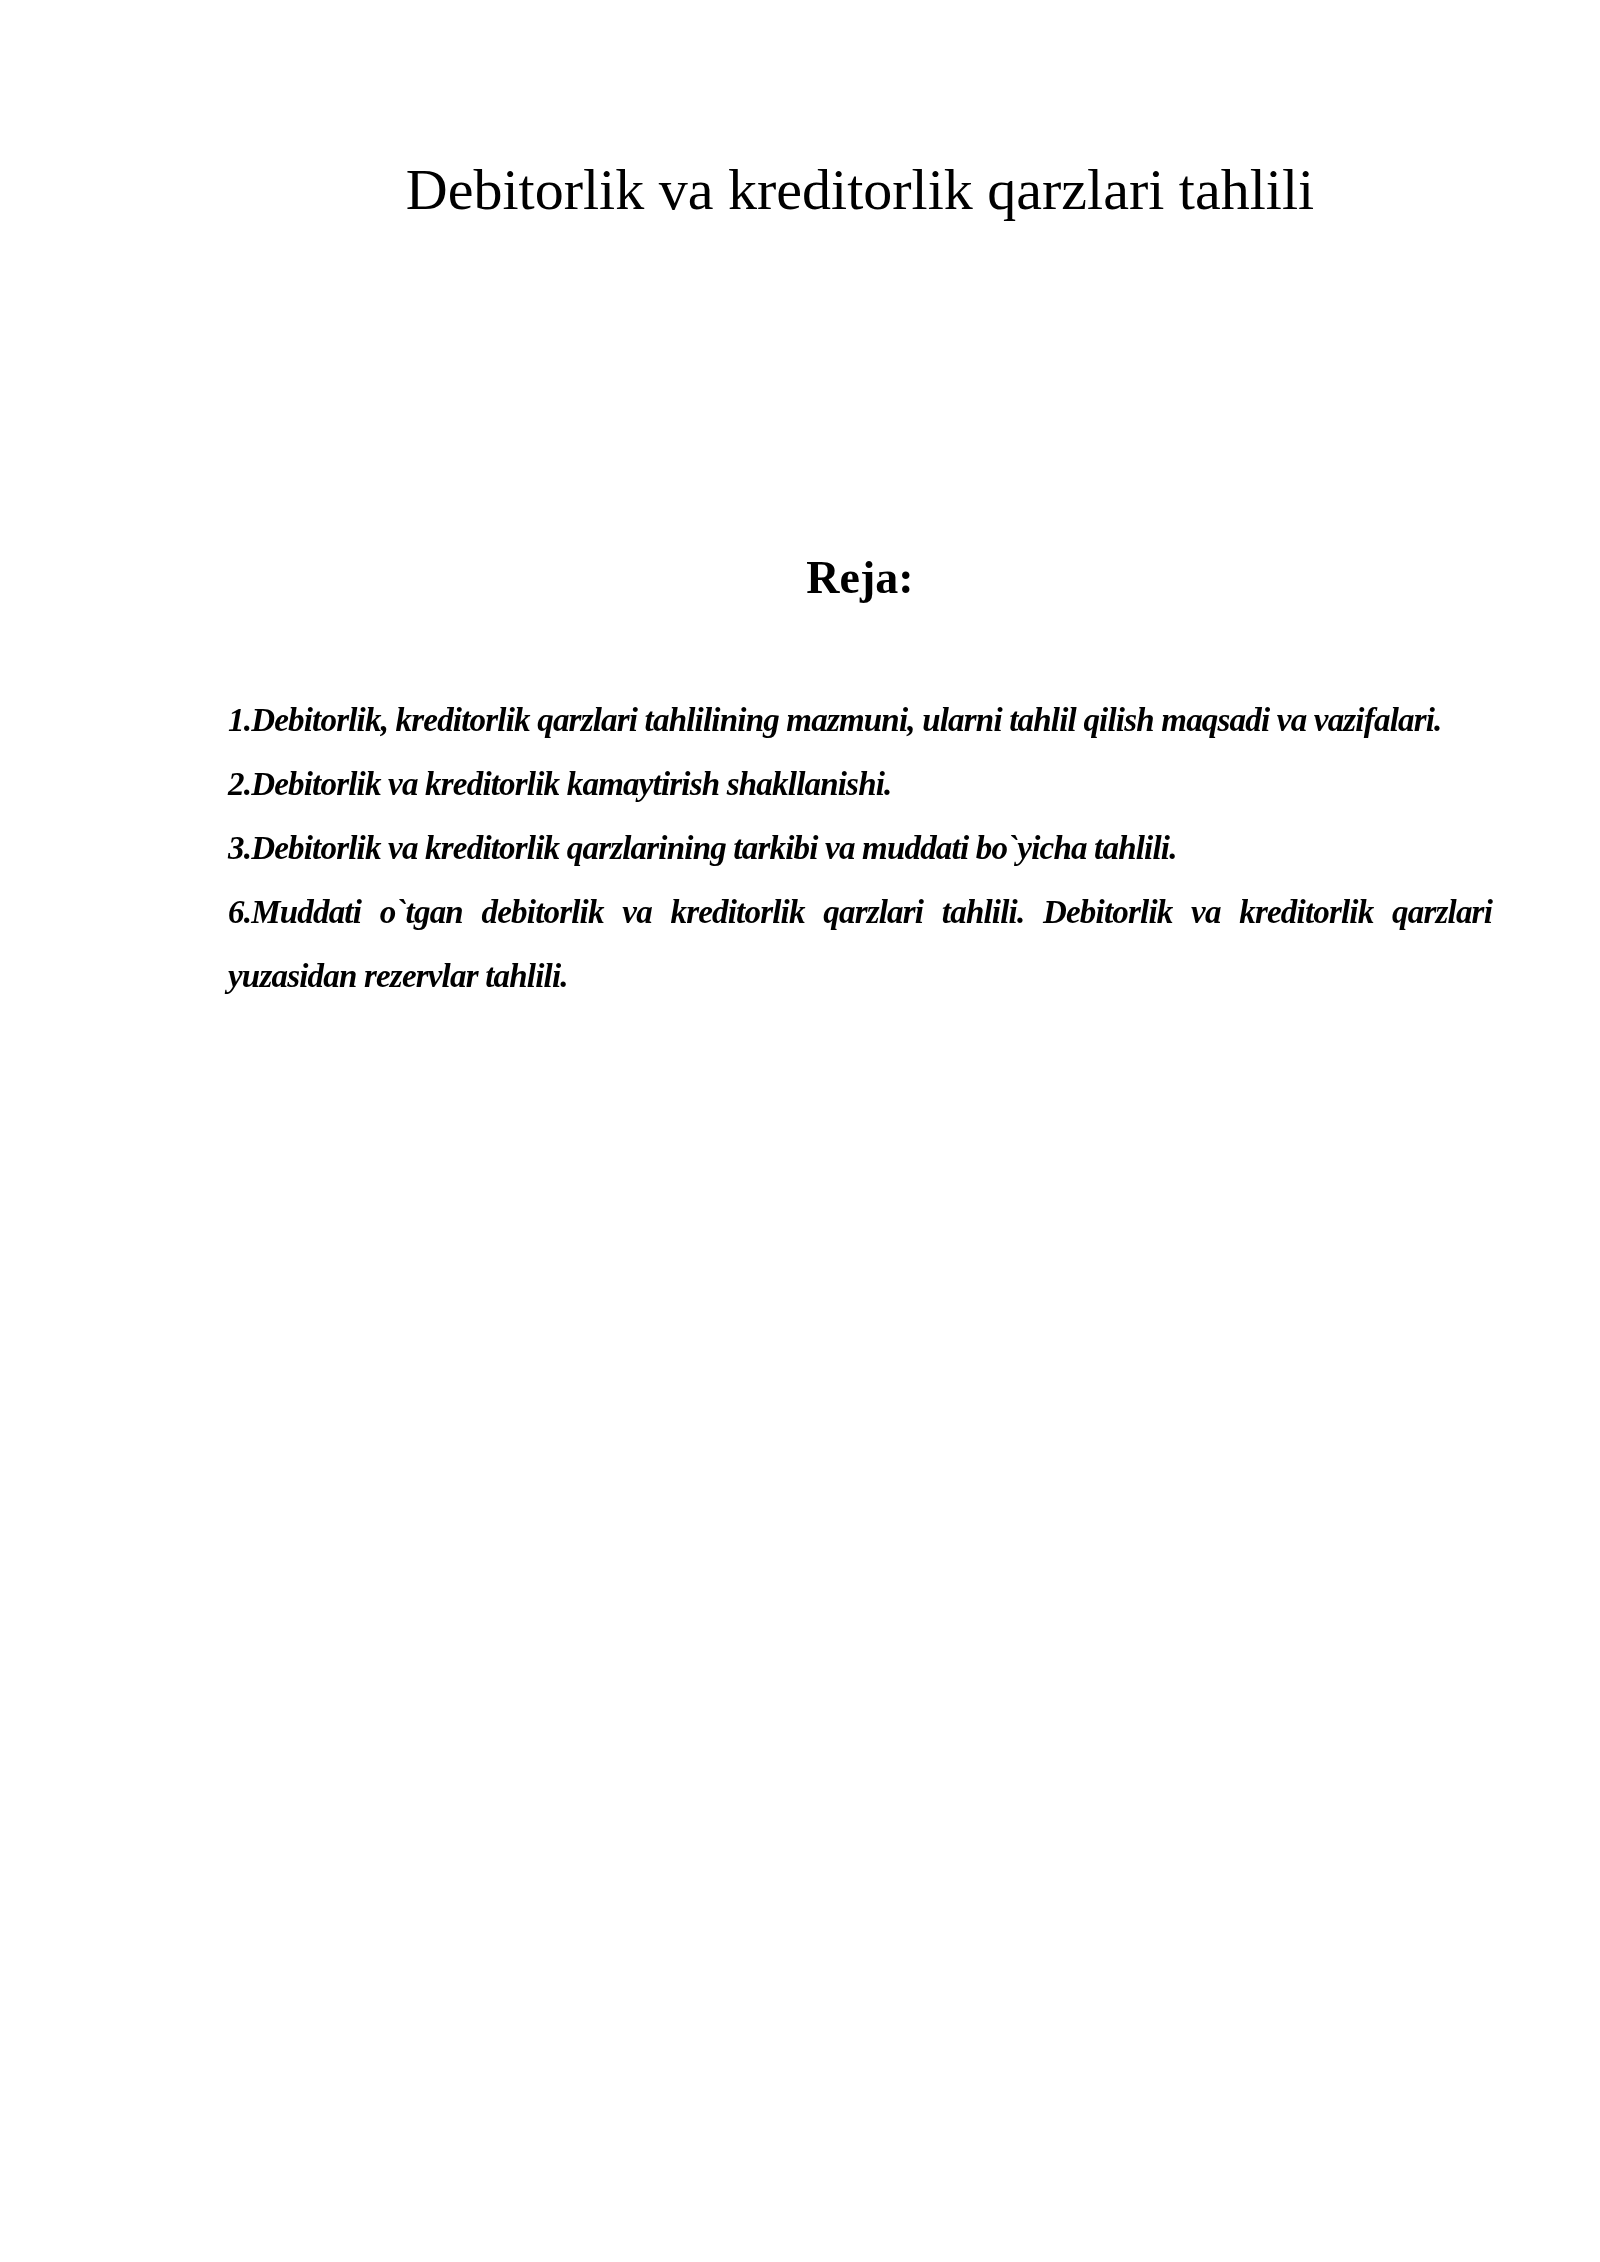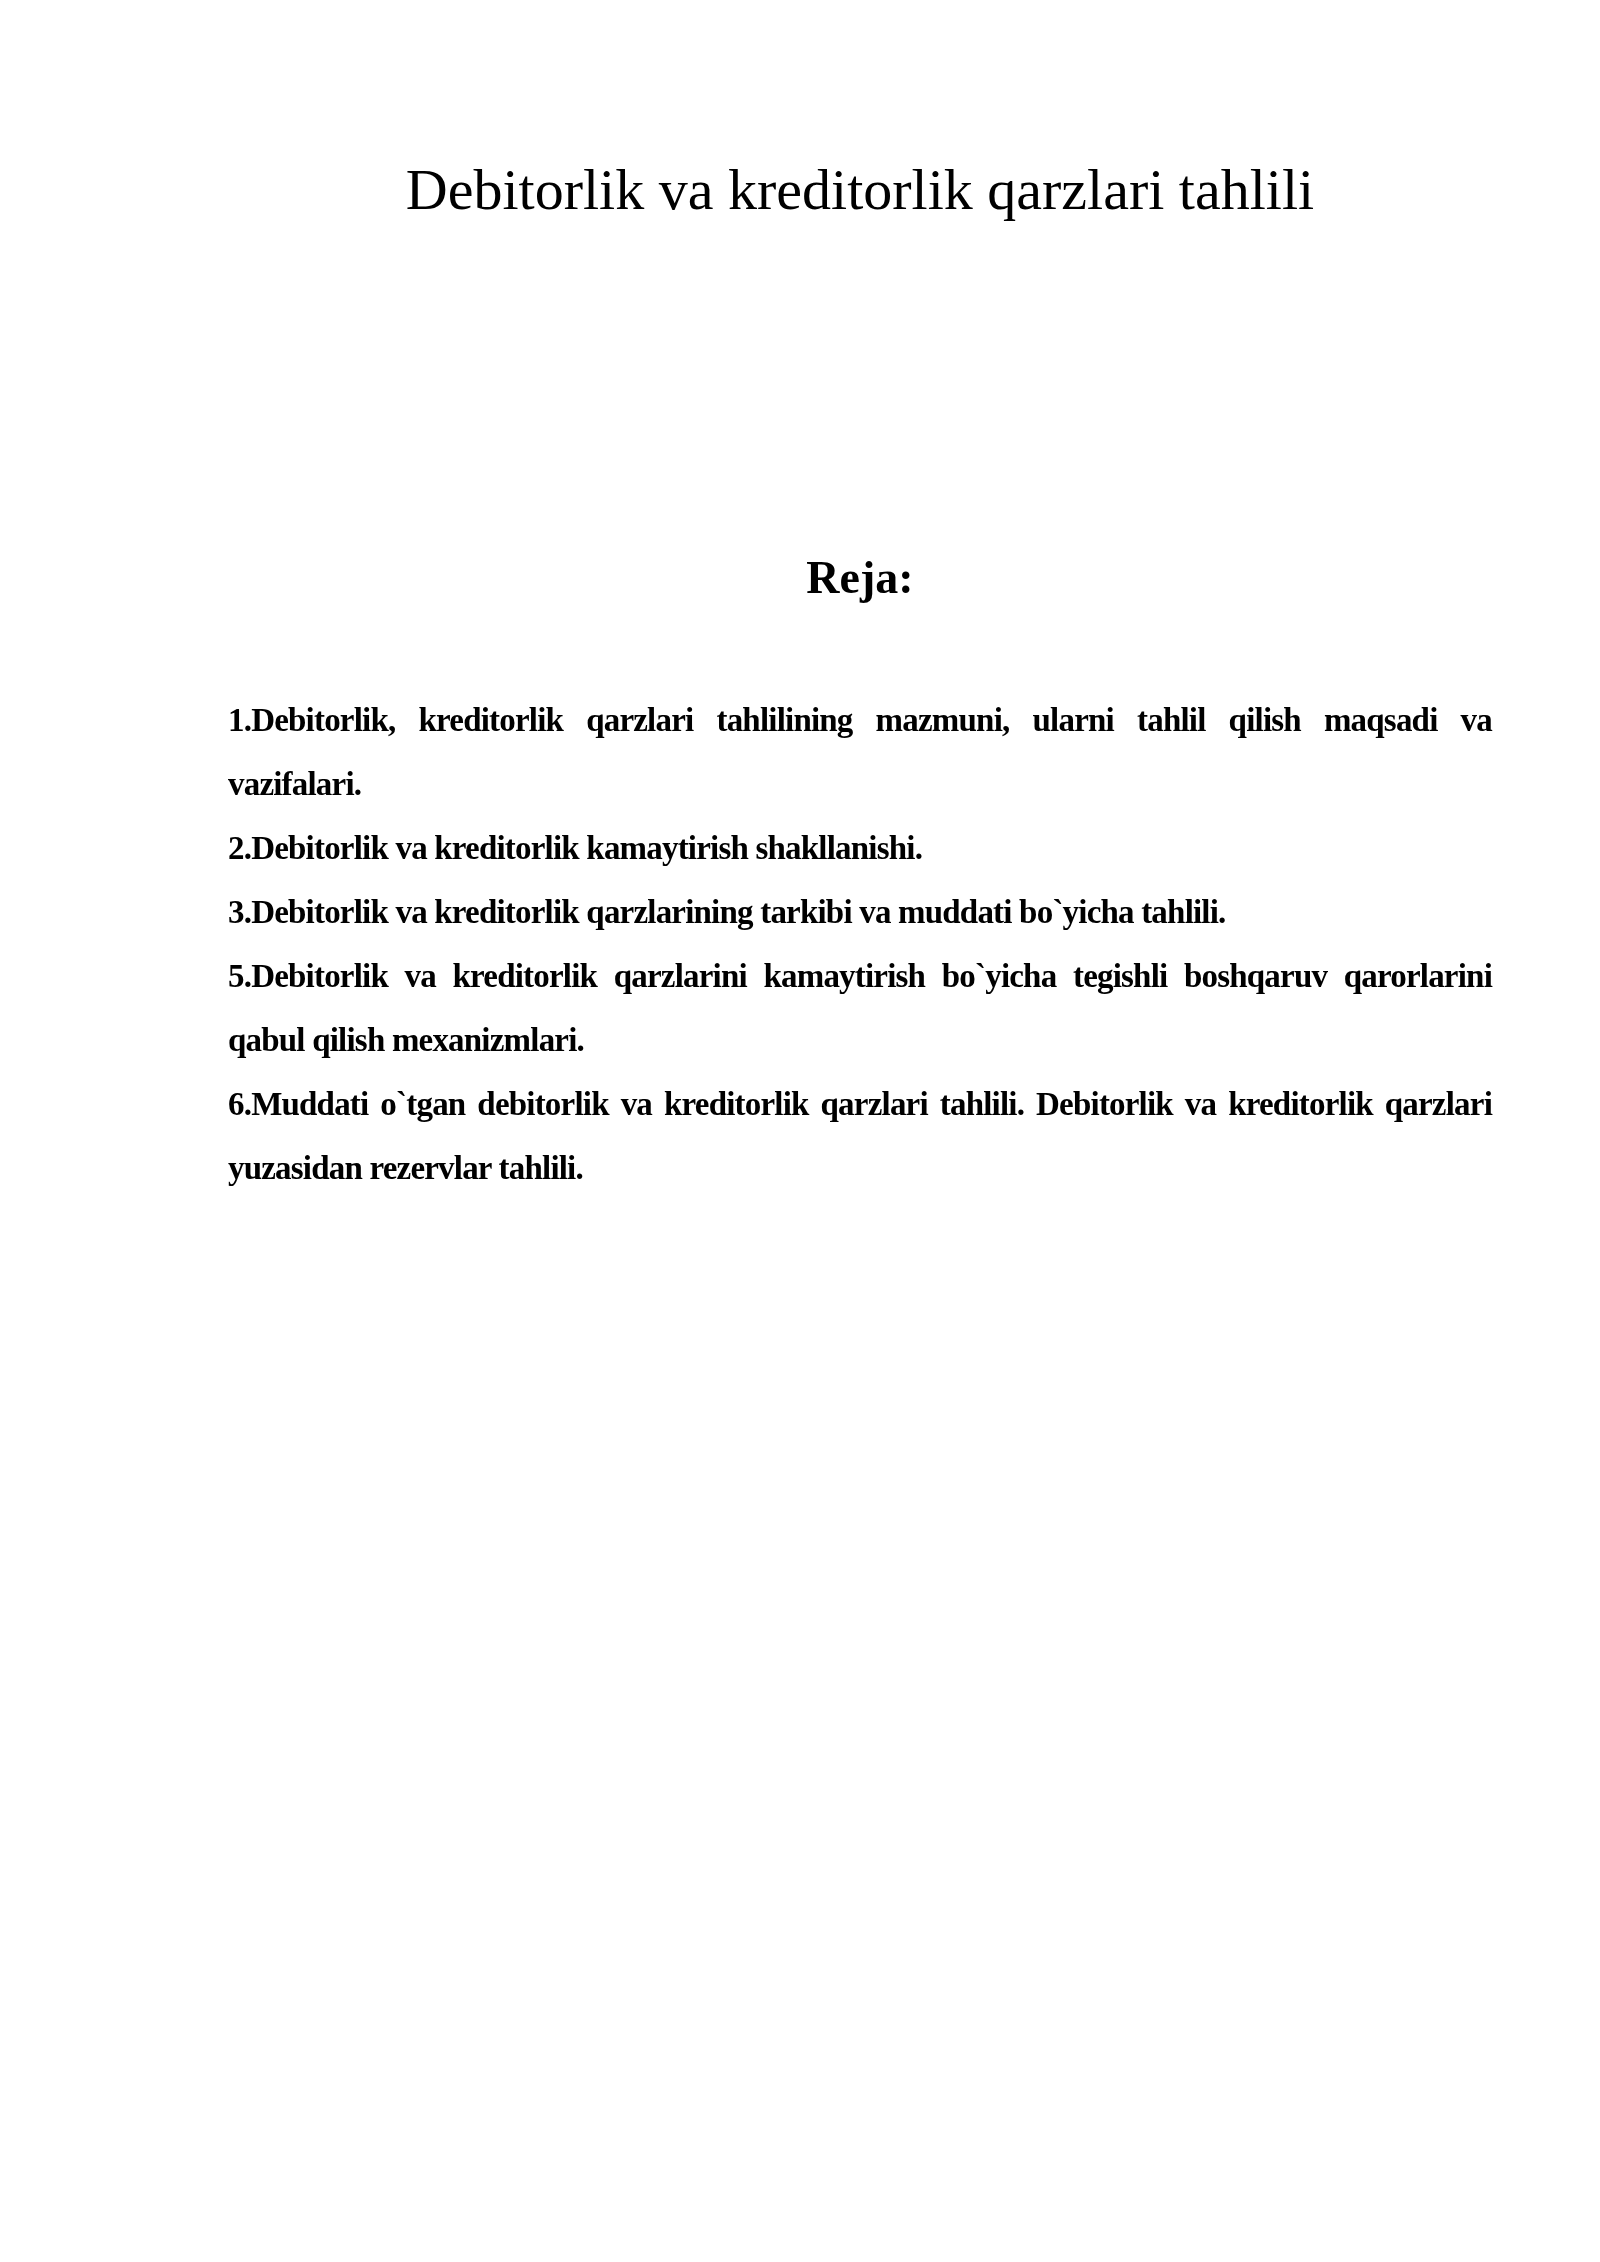--- a/index.html
+++ b/index.html
@@ -39,20 +39,21 @@
     .plan-list {
       position: absolute;
       top: 688px;
       left: 228px;
       width: 1264px;
       margin: 0;
       padding: 0;
       list-style: none;
     }
     .plan-item {
+      font-style: italic;
       font-weight: bold;
       font-size: 33px;
       line-height: 64px;
       text-align: justify;
       text-align-last: left;
       letter-spacing: -0.8px;
     }
     .plan-item .num {
       display: inline;
     }
@@ -64,15 +65,14 @@
 <body>
 
 <h1 class="page-title">Debitorlik va kreditorlik qarzlari tahlili</h1>
 
 <h2 class="plan-heading">Reja:</h2>
 
 <ol class="plan-list">
   <li class="plan-item"><span class="num">1.</span><span class="text">Debitorlik, kreditorlik qarzlari tahlilining mazmuni, ularni tahlil qilish maqsadi va vazifalari.</span></li>
   <li class="plan-item"><span class="num">2.</span><span class="text">Debitorlik va kreditorlik kamaytirish shakllanishi.</span></li>
   <li class="plan-item"><span class="num">3.</span><span class="text">Debitorlik va kreditorlik qarzlarining tarkibi va muddati bo`yicha tahlili.</span></li>
-  <li class="plan-item"><span class="num">5.</span><span class="text">Debitorlik va kreditorlik qarzlarini kamaytirish bo`yicha tegishli boshqaruv qarorlarini qabul qilish mexanizmlari.</span></li>
   <li class="plan-item"><span class="num">6.</span><span class="text">Muddati o`tgan debitorlik va kreditorlik qarzlari tahlili. Debitorlik va kreditorlik qarzlari yuzasidan rezervlar tahlili.</span></li>
 </ol>
 
 </body></html>

